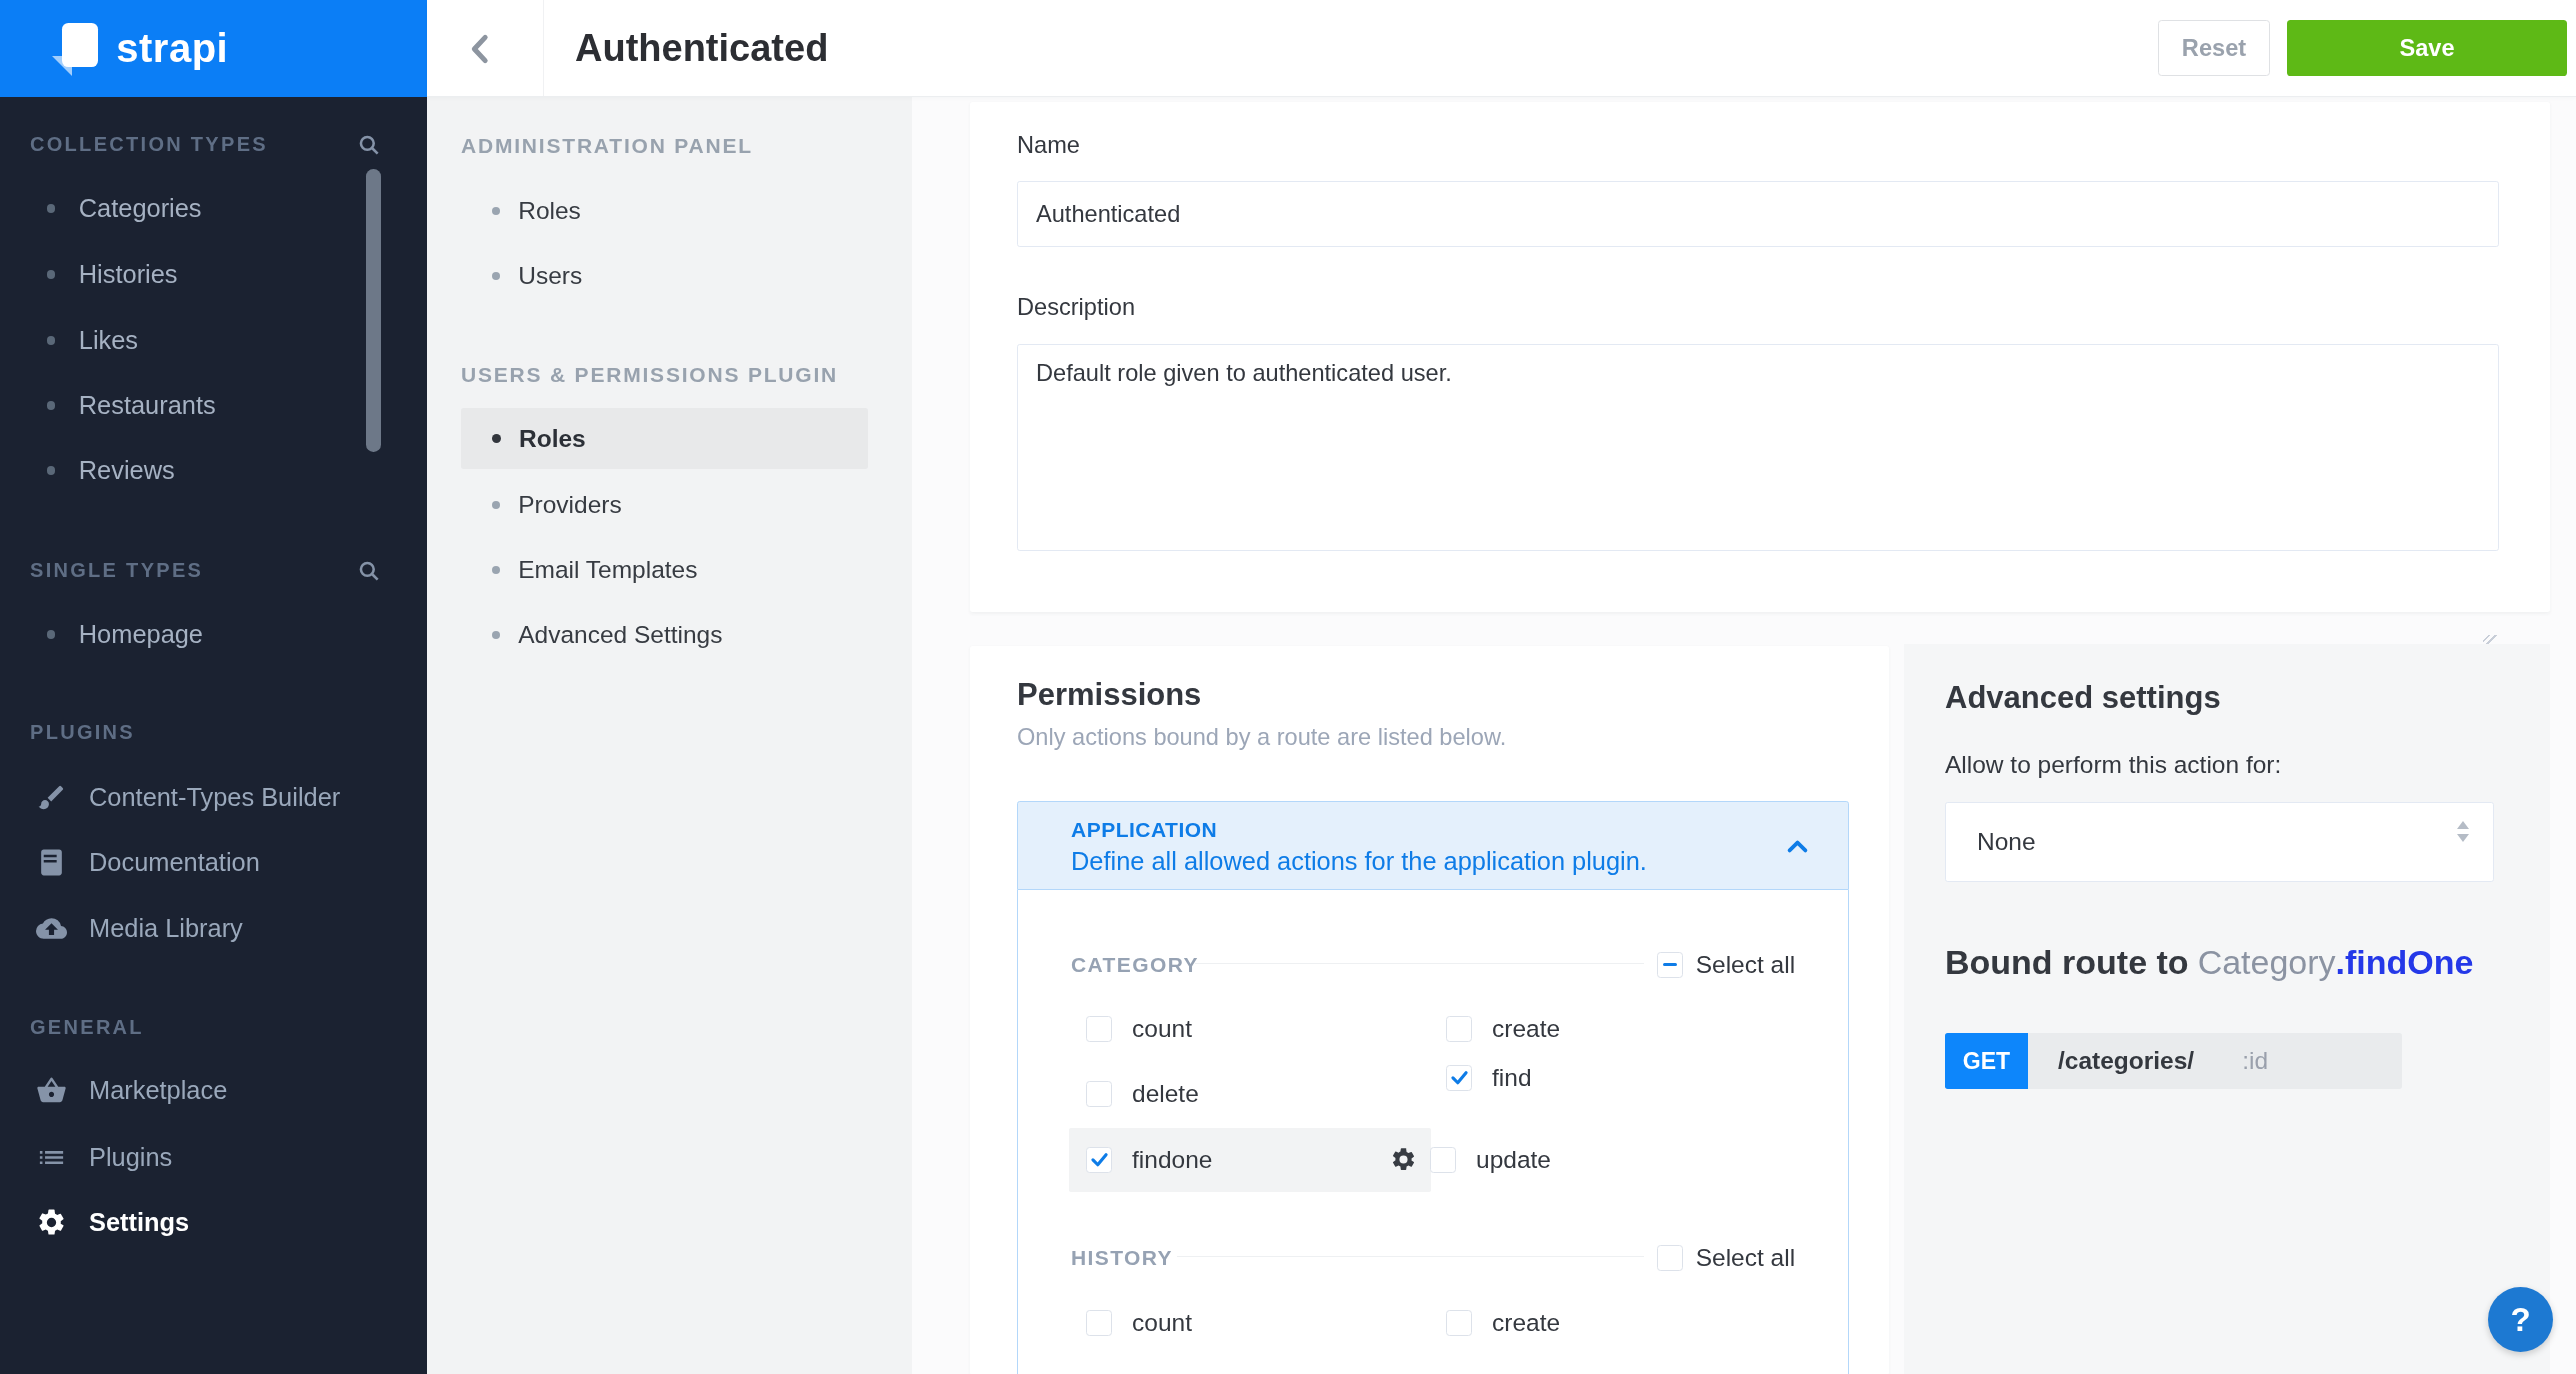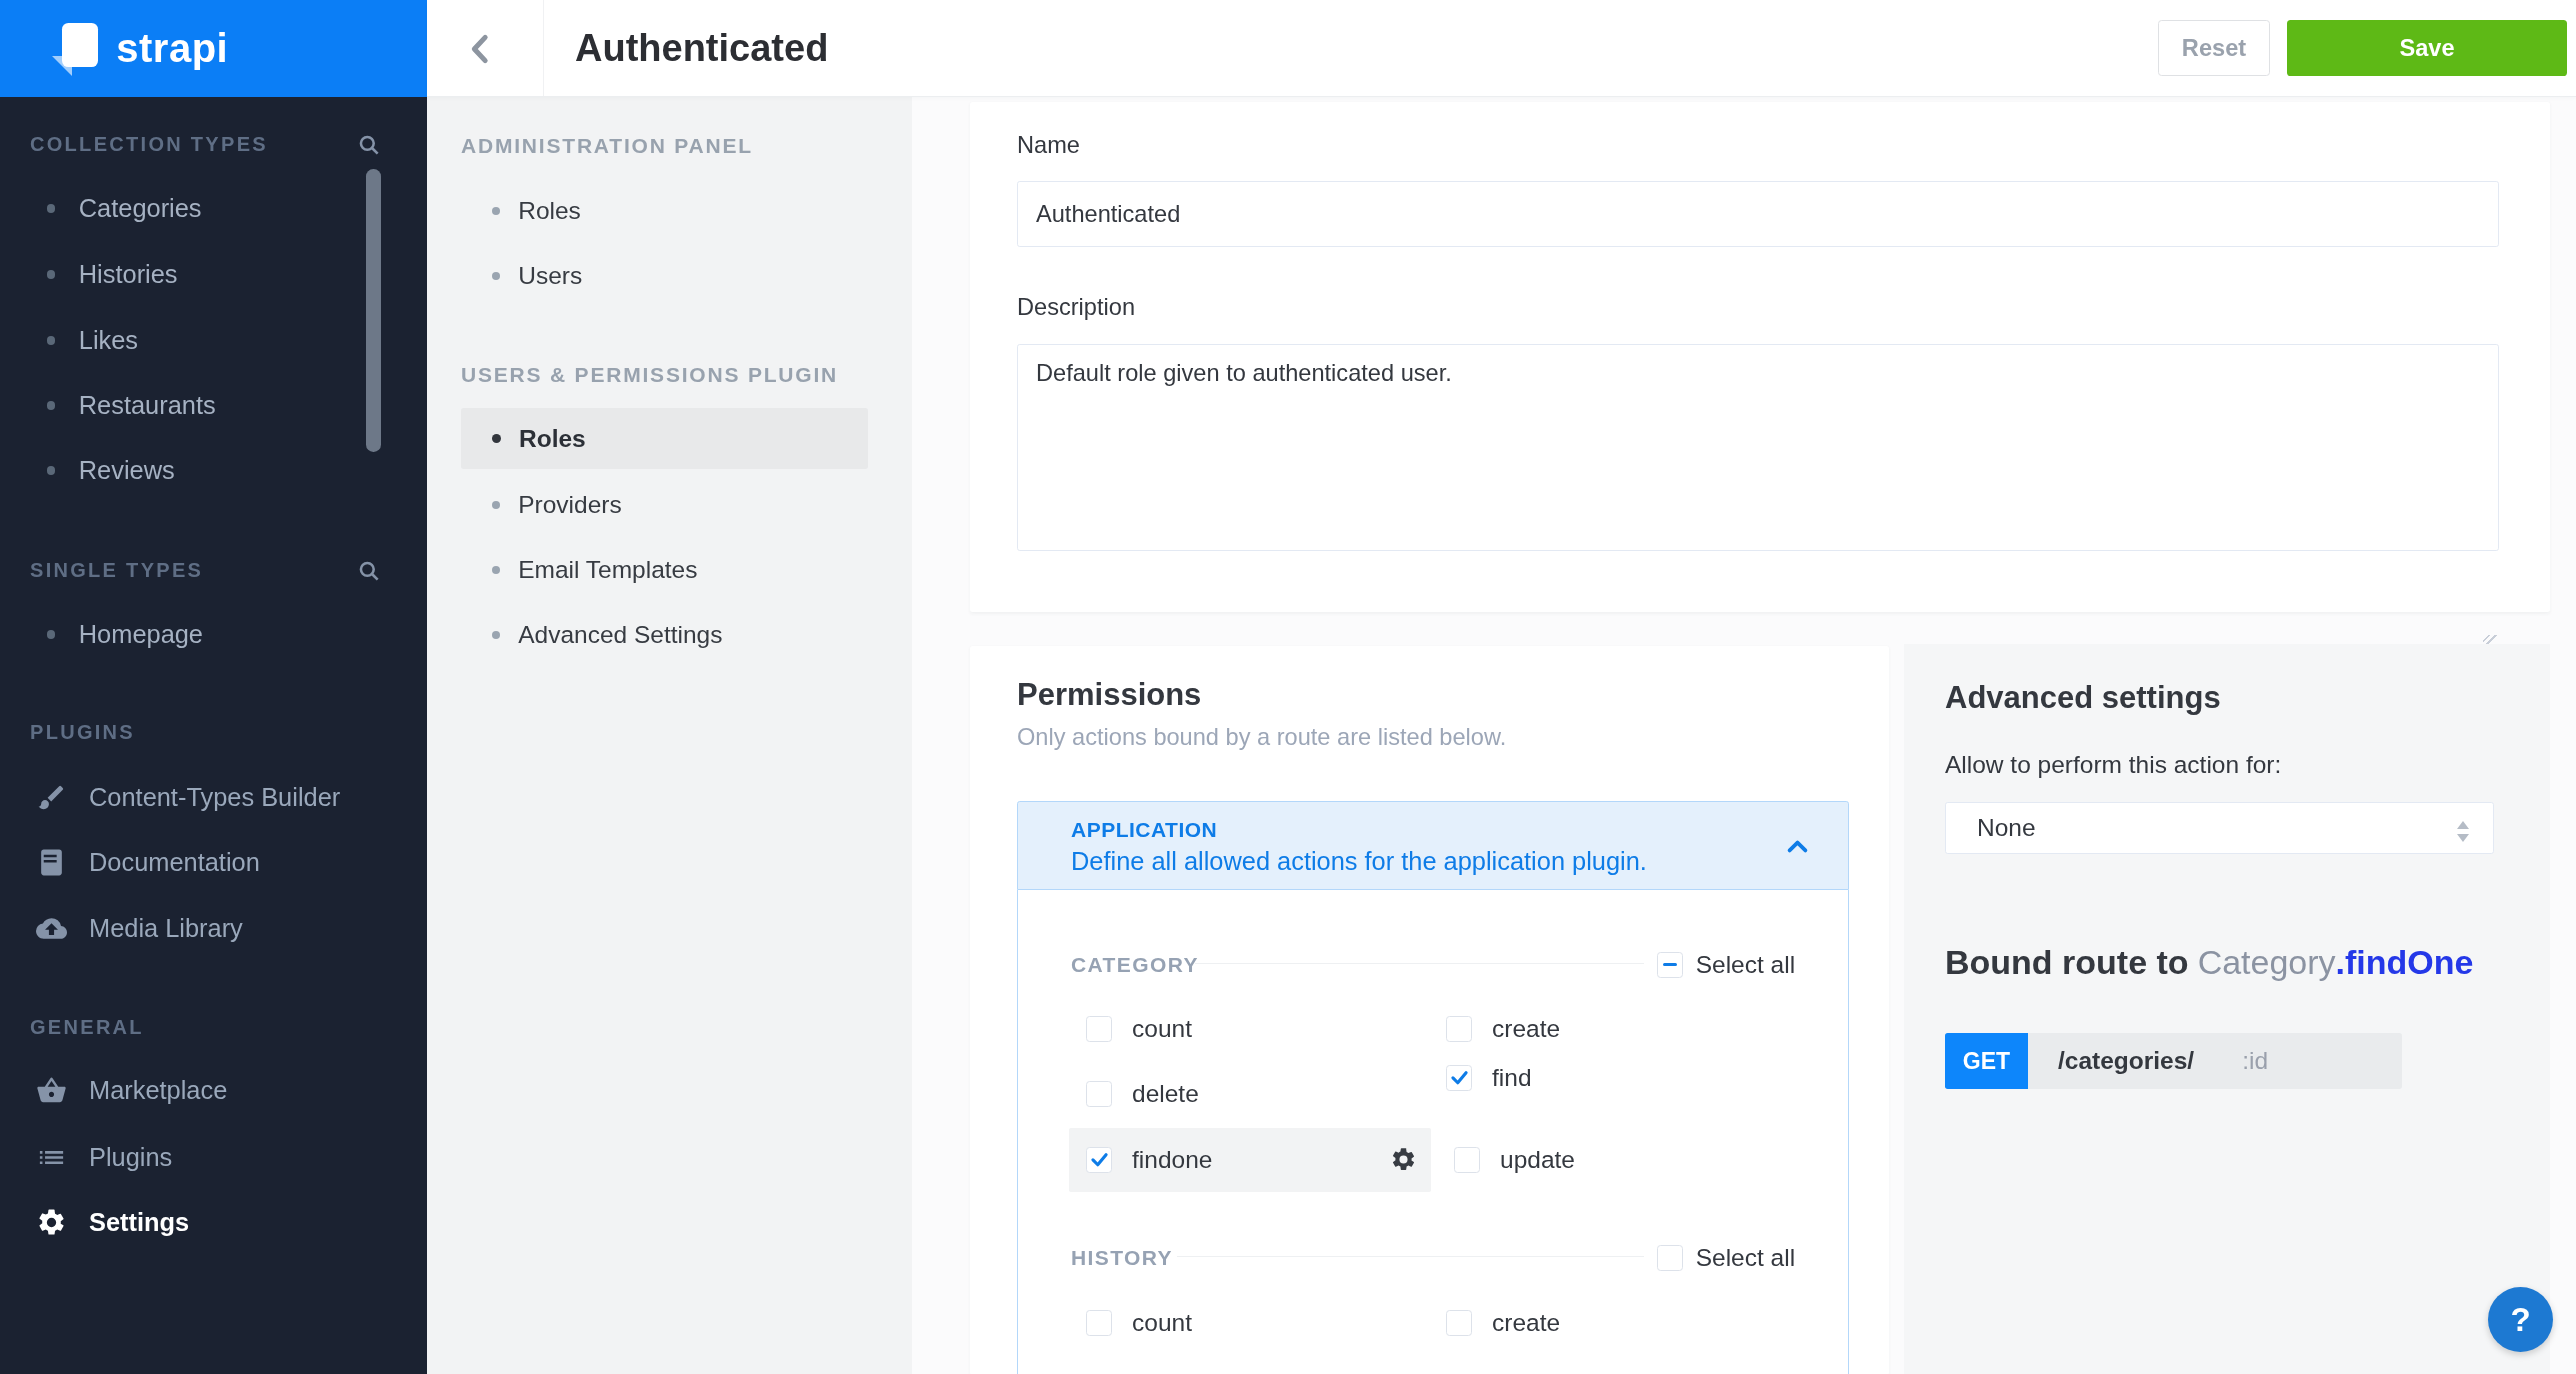--- a/index.html
+++ b/index.html
@@ -82,21 +82,21 @@
   .cb .dash{width:13.6px;height:3.6px;border-radius:1.8px;background:#0e7ce7;}
   .action{position:absolute;height:27px;display:flex;align-items:center;gap:20px;font-size:24.5px;color:#34383f;}
   .selall{position:absolute;height:27px;display:flex;align-items:center;gap:12.7px;font-size:24.5px;color:#34383f;}
   .hl-row{position:absolute;left:51px;width:362px;height:64px;background:#f2f3f4;border-radius:1.8px;}
   .gear-sm{position:absolute;left:372px;top:256px;width:27px;height:27px;color:#383c43;cursor:pointer;}
 
   
   .adv{position:absolute;left:1904px;top:644px;width:646px;height:731px;background:#f5f6f7;}
   .adv-title{position:absolute;left:41px;top:36px;font-size:31px;font-weight:bold;color:#34383f;}
   .adv-label{position:absolute;left:41px;top:107px;font-size:24.5px;color:#34383f;}
-  .adv-select{position:absolute;left:41px;top:158px;width:549px;height:52px;background:#fff;border:0.9px solid #e3e9f3;
+  .adv-select{position:absolute;left:41px;top:158px;width:549px;height:80px;background:#fff;border:0.9px solid #e3e9f3;
         border-radius:2.7px;box-sizing:border-box;display:flex;align-items:center;font-size:24.5px;color:#34383f;cursor:pointer;}
   .adv-select .val{margin-left:31px;}
   .sel-arrows{position:absolute;right:23.6px;top:18px;display:flex;flex-direction:column;gap:4.5px;}
   .sel-arrows .up{width:0;height:0;border-left:6.3px solid transparent;border-right:6.3px solid transparent;border-bottom:8.2px solid #b5bcc6;}
   .sel-arrows .dn{width:0;height:0;border-left:6.3px solid transparent;border-right:6.3px solid transparent;border-top:8.2px solid #b5bcc6;}
   .bound{position:absolute;left:41px;top:299px;font-size:34px;font-weight:bold;color:#34383f;white-space:nowrap;}
   .bound .ctrl{color:#8b93a2;font-weight:normal;margin-left:9px;}
   .bound .actn{color:#2438e8;}
   .route{position:absolute;left:41px;top:389px;height:56px;display:flex;}
   .route .method{width:83px;background:#0d86fb;border-radius:2.7px 0 0 2.7px;color:#fff;font-size:23px;font-weight:bold;
@@ -325,21 +325,21 @@
                 <polyline points="4.5,12.5 10,18 19.5,6.5"></polyline>
               </svg>
           </span>
           <span>findone</span>
         </div>
         <span class="gear-sm">
           <svg viewBox="0 0 24 24" fill="currentColor">
               <path d="M19.14 12.94a7.07 7.07 0 0 0 .06-.94 7.07 7.07 0 0 0-.06-.94l2.03-1.58a.5.5 0 0 0 .12-.64l-1.92-3.32a.5.5 0 0 0-.61-.22l-2.39.96a7.25 7.25 0 0 0-1.62-.94l-.36-2.54A.5.5 0 0 0 13.9 2h-3.8a.5.5 0 0 0-.49.42l-.36 2.54a7.25 7.25 0 0 0-1.62.94l-2.39-.96a.5.5 0 0 0-.61.22L2.71 8.48a.5.5 0 0 0 .12.64l2.03 1.58a7.07 7.07 0 0 0-.06.94 7.07 7.07 0 0 0 .06.94l-2.03 1.58a.5.5 0 0 0-.12.64l1.92 3.32c.14.24.42.34.61.22l2.39-.96c.5.38 1.03.7 1.62.94l.36 2.54a.5.5 0 0 0 .49.42h3.8a.5.5 0 0 0 .49-.42l.36-2.54a7.25 7.25 0 0 0 1.62-.94l2.39.96c.23.09.5 0 .61-.22l1.92-3.32a.5.5 0 0 0-.12-.64zM12 15.6A3.6 3.6 0 1 1 15.6 12 3.6 3.6 0 0 1 12 15.6z"></path>
             </svg>
         </span>
-        <div class="action" style="left:436px;top:256px;text-align:center;">
+        <div class="action" style="left:412px;top:256px;text-align:center;">
           <span class="cb"></span>
           <span>update</span>
         </div>
 
         <div class="sect-label" style="left:53px;top:356px;">HISTORY</div>
         <div class="sect-line" style="left:159px;top:366px;width:467px;"></div>
         <div class="selall" style="left:639px;top:354px;">
           <span class="cb"></span>
           <span>Select all</span>
         </div>

